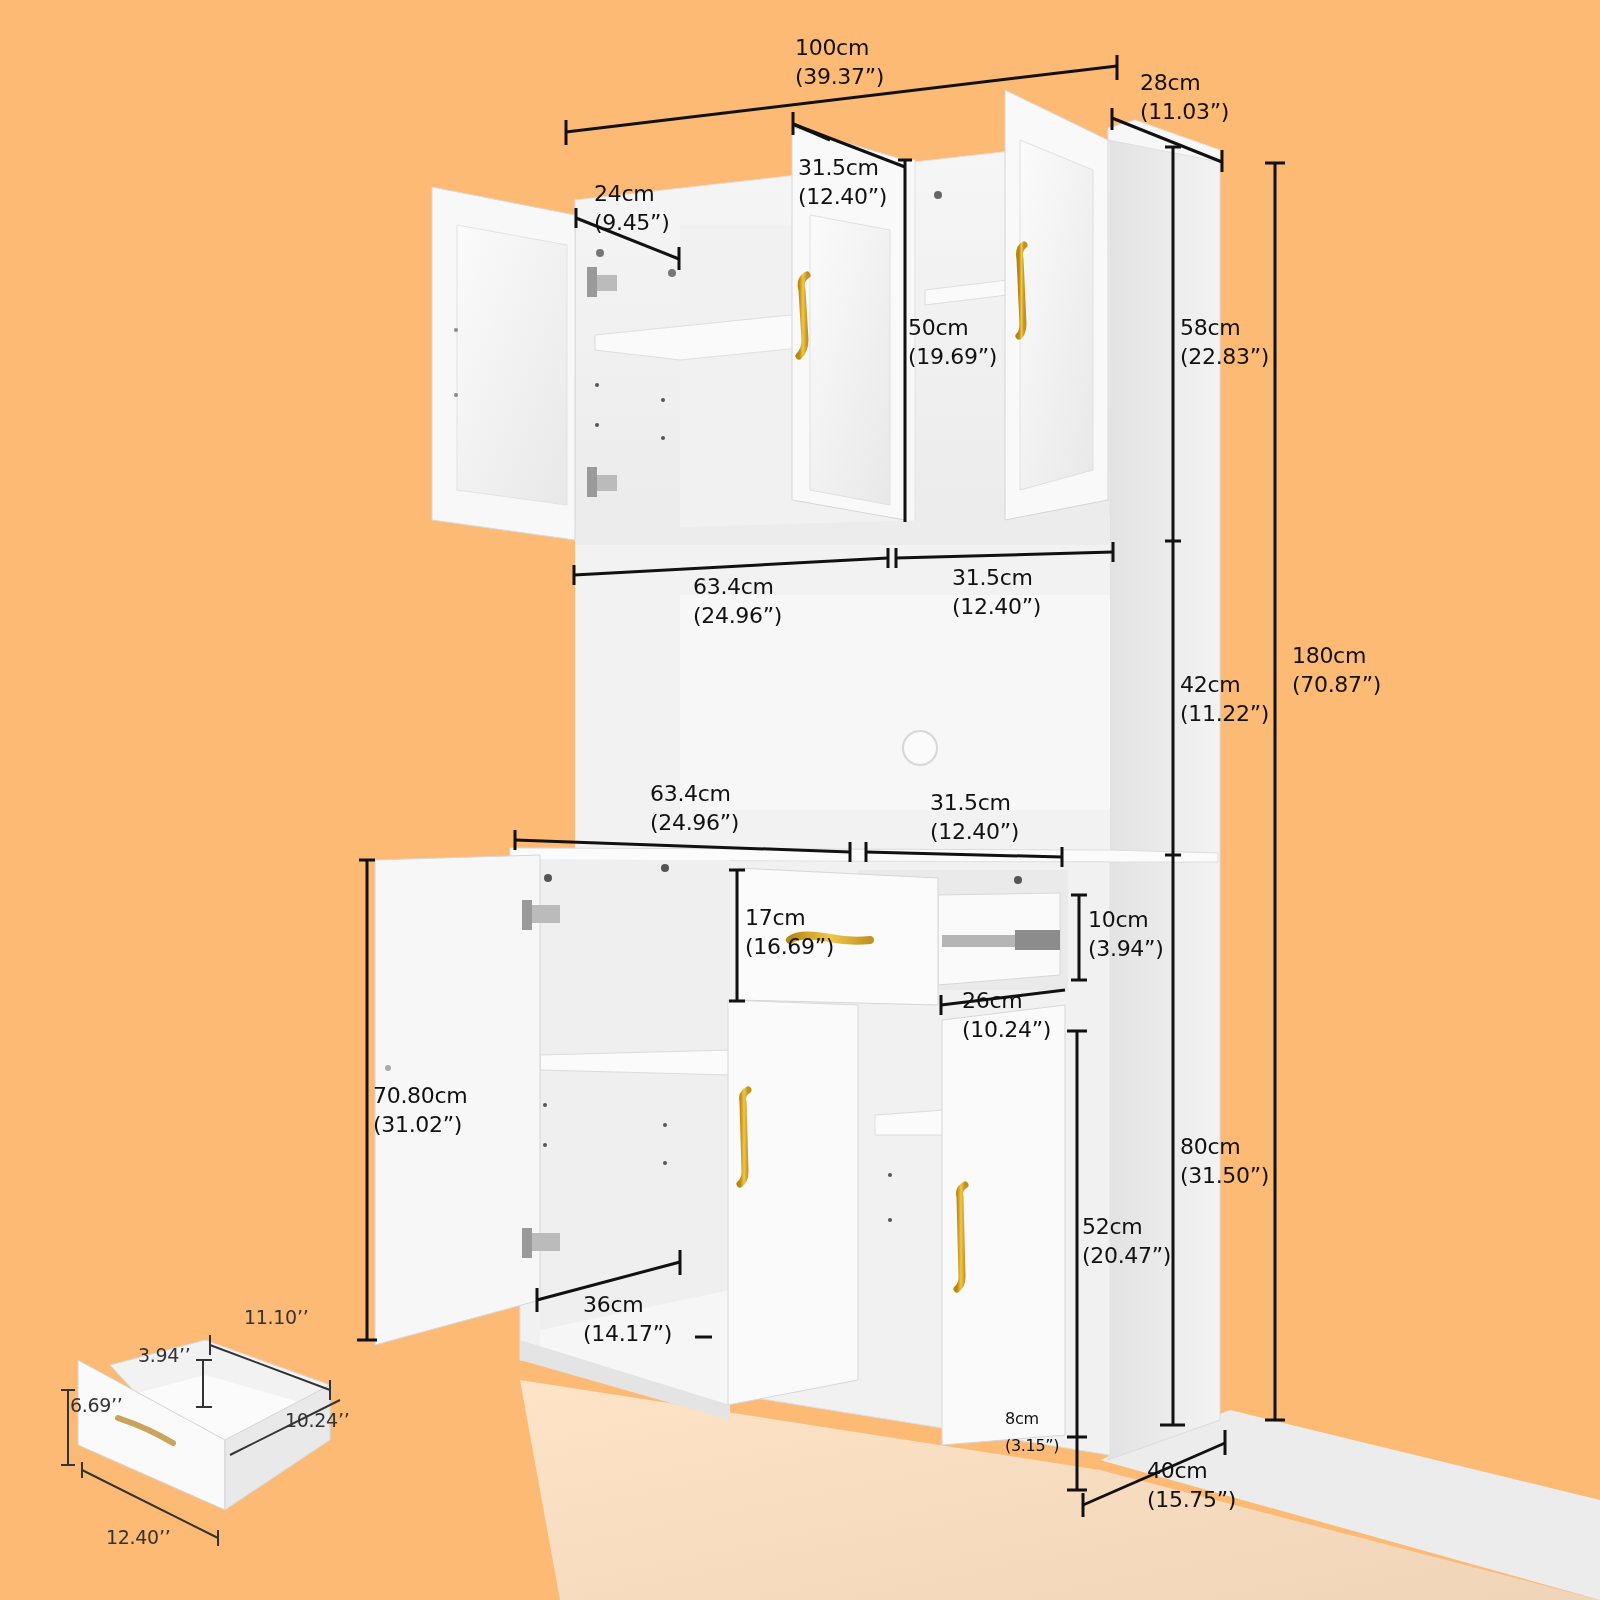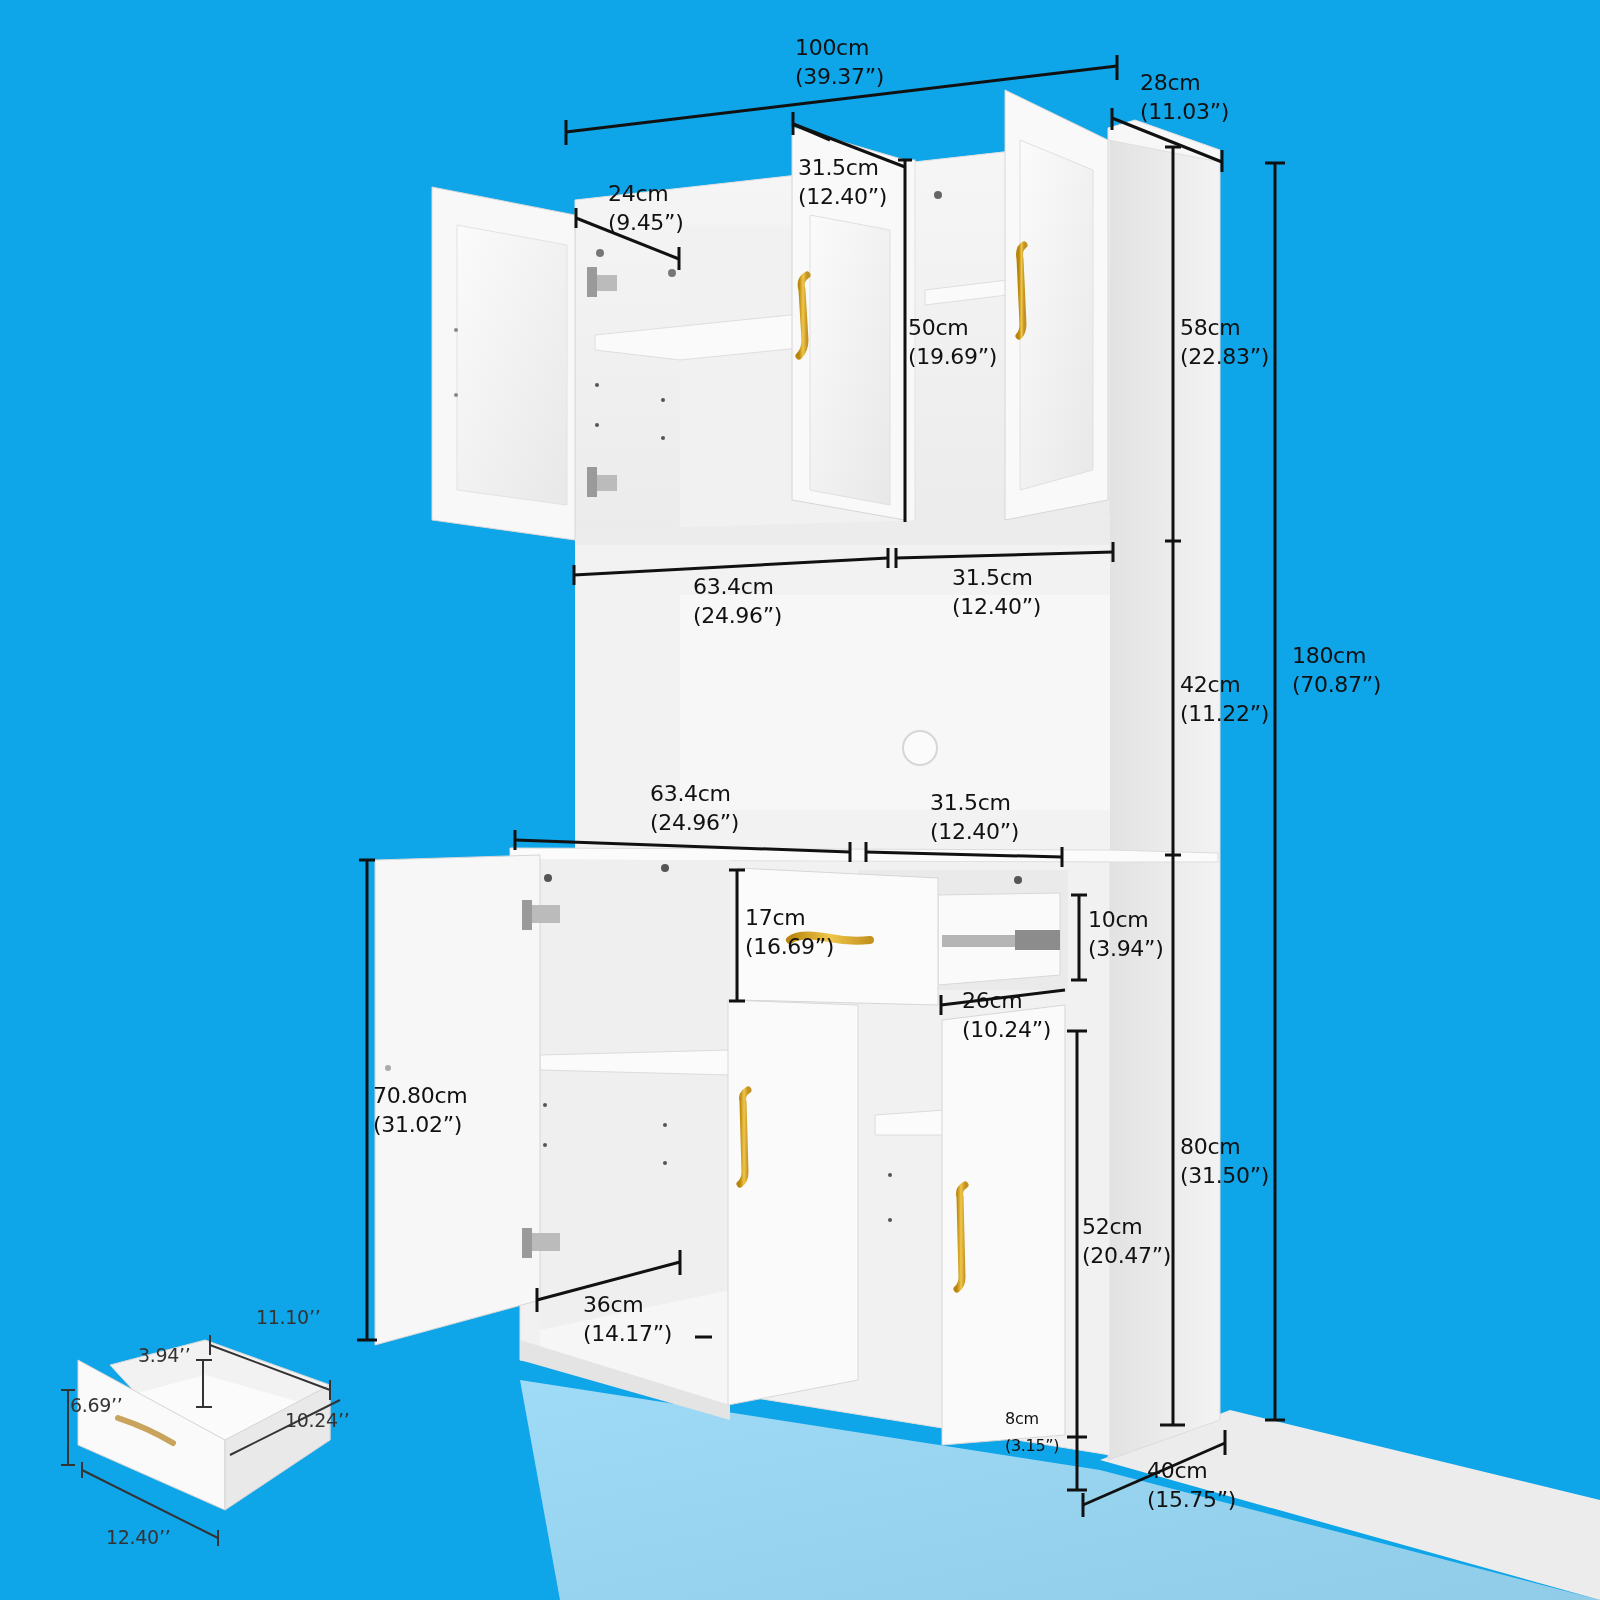--- a/index.html
+++ b/index.html
@@ -1,16 +1,16 @@
 <!DOCTYPE html>
 <html><head>
   <meta charset="utf-8">
   <style>
     html, body { margin:0; padding:0; background:#ffffff; }
-    #stage { position:relative; width:1600px; height:1600px; overflow:hidden; background:#0ea5e9;
+    #stage { position:relative; width:1600px; height:1600px; overflow:hidden; background:#fdba74;
       font-family:"DejaVu Sans", sans-serif; color:#111; }
     svg#art { position:absolute; left:0; top:0; }
     .lbl { position:absolute; font-size:22px; line-height:29px; color:#111; white-space:nowrap;
       font-family:"DejaVu Sans", sans-serif; letter-spacing:-0.3px; }
     .lbl span { display:block; }
     .lbl.sm { font-size:19px; line-height:24px; color:#333; }
   </style>
 </head>
 <body>
 
@@ -259,21 +259,21 @@
   <span>(39.37”)</span>
 </div>
 <div class="lbl" style="left:1140px;top:68px">
   <span>28cm</span>
   <span>(11.03”)</span>
 </div>
 <div class="lbl" style="left:798px;top:153px">
   <span>31.5cm</span>
   <span>(12.40”)</span>
 </div>
-<div class="lbl" style="left:608px;top:179px">
+<div class="lbl" style="left:594px;top:179px">
   <span>24cm</span>
   <span>(9.45”)</span>
 </div>
 <div class="lbl" style="left:908px;top:313px">
   <span>50cm</span>
   <span>(19.69”)</span>
 </div>
 <div class="lbl" style="left:1180px;top:313px">
   <span>58cm</span>
   <span>(22.83”)</span>
@@ -332,19 +332,19 @@
 </div>
 <div class="lbl" style="left:1005px;top:1405px;font-size:16px;line-height:27px">
   <span>8cm</span>
   <span>(3.15”)</span>
 </div>
 <div class="lbl" style="left:1147px;top:1456px">
   <span>40cm</span>
   <span>(15.75”)</span>
 </div>
 
-<div class="lbl sm" style="left:256px;top:1305px">11.10’’</div>
+<div class="lbl sm" style="left:244px;top:1305px">11.10’’</div>
 <div class="lbl sm" style="left:138px;top:1343px">3.94’’</div>
 <div class="lbl sm" style="left:70px;top:1393px">6.69’’</div>
 <div class="lbl sm" style="left:285px;top:1408px">10.24’’</div>
 <div class="lbl sm" style="left:106px;top:1525px">12.40’’</div>
 
 </div>
 
 </body></html>

